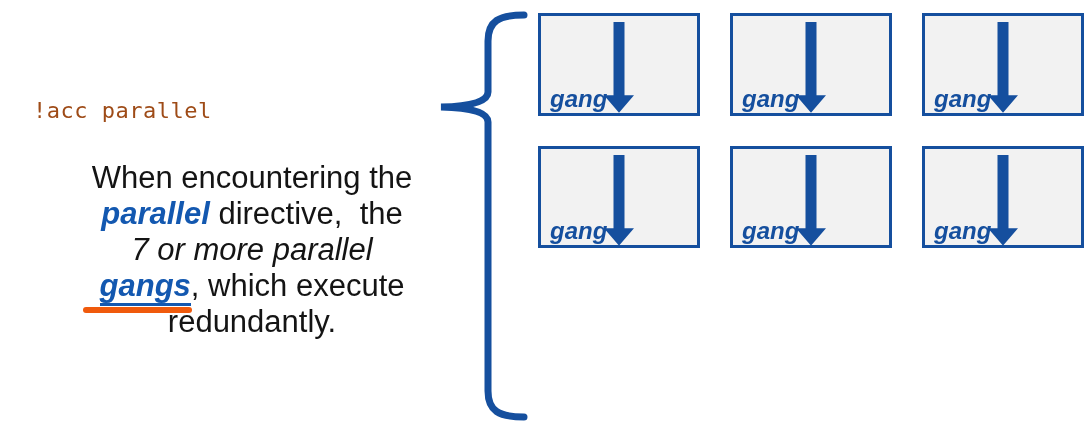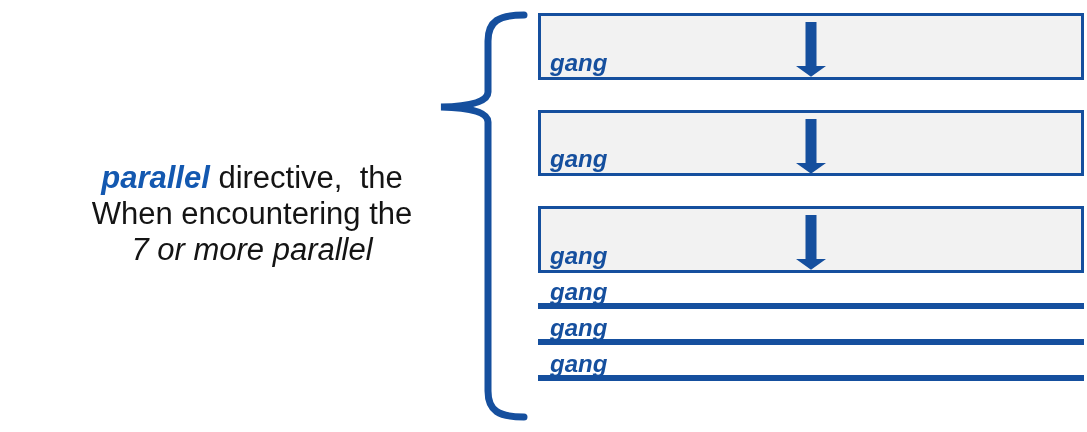--- a/index.html
+++ b/index.html
@@ -68,21 +68,21 @@
     stroke-width: 7;
     stroke-linecap: round;
   }
 
   
   .grid {
     position: absolute;
     left: 538px; top: 13px;
     width: 546px; height: 368px;
     display: grid;
-    grid-template-columns: 1fr;
+    grid-template-columns: 1fr 1fr 1fr;
     grid-template-rows: 1fr 1fr 1fr;
     column-gap: 9px;
     row-gap: 5px;
     gap: 30px;
   }
   .cell {
     position: relative;
     background: #F2F2F2;
     border: 3px solid #154F9E;
   }
@@ -104,30 +104,37 @@
     font-style: italic;
     color: #154F9E;
     line-height: 1;
   }
 </style>
 </head>
 <body>
 
 <div class="stage">
 
+  <div class="code">!acc parallel</div>
 
   <div class="para">
+    <div class="pline">
+      <span class="seg-plain">When encountering the</span>
+    </div>
     <div class="pline">
       <span class="seg-em">parallel</span><span class="seg-plain"> directive,&nbsp; the</span>
     </div>
     <div class="pline">
-      <span class="seg-plain">When encountering the</span>
+      <span class="seg-italic">7 or more parallel</span>
     </div>
     <div class="pline">
-      <span class="seg-italic">7 or more parallel</span>
+      <span class="seg-em-link"><span>gangs</span><span class="marker"></span></span><span class="seg-plain">, which execute</span>
+    </div>
+    <div class="pline">
+      <span class="seg-plain">redundantly.</span>
     </div>
   </div>
 
   <svg class="brace" viewBox="0 0 95 416" preserveAspectRatio="none" aria-hidden="true">
     <path d="M 89 7 C 64 7, 53 13, 53 33 L 53 84 Q 53 98, 6 99 Q 53 100, 53 114 L 53 383 C 53 403, 64 409, 89 409"></path>
   </svg>
 
   <div class="grid">
 
     <div class="cell">

